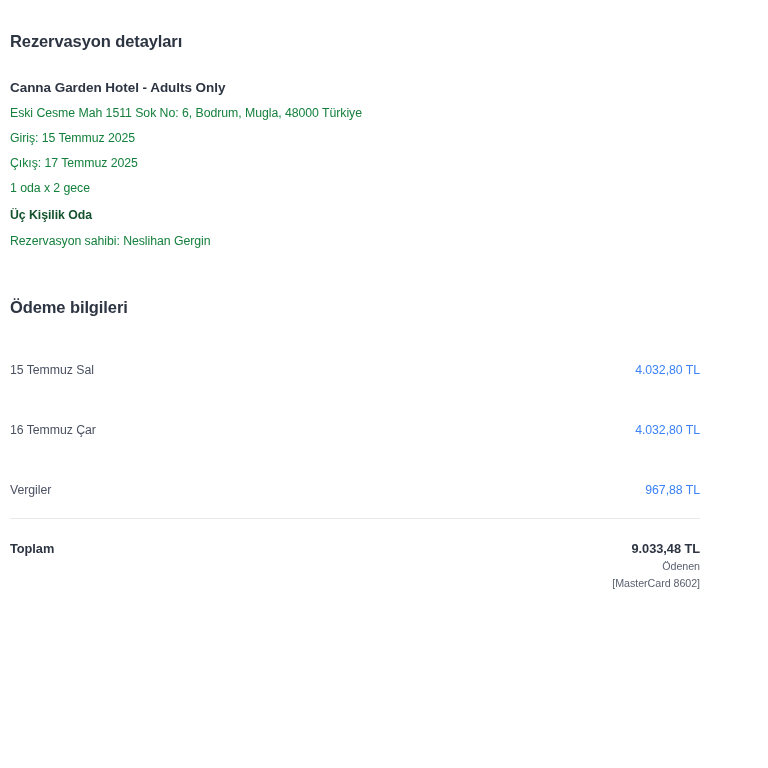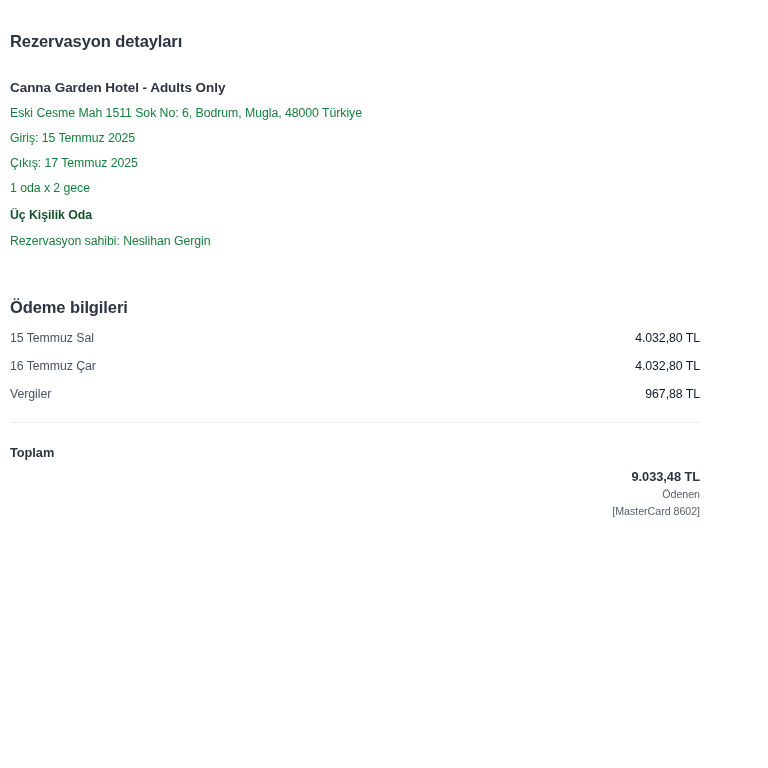--- a/index.html
+++ b/index.html
@@ -88,23 +88,24 @@
   }
 
   .price-row .label {
     font-size: 12.3px;
     color: #4a5161;
     letter-spacing: -0.05px;
   }
 
   .price-row .amount {
     font-size: 12.3px;
-    color: #0f172a;
+    color: #3b82f6;
     letter-spacing: -0.05px;
     text-align: left;
+    margin-top: 32px;
   }
 
   .divider {
     height: 1px;
     background: #e9eaee;
     margin-top: 21px;
     margin-right: 0;
   }
 
   .total-row {
@@ -116,21 +117,20 @@
 
   .total-row .label {
     font-size: 12.8px;
     font-weight: bold;
     color: #2d3442;
     letter-spacing: -0.05px;
   }
 
   .total-block {
     text-align: right;
-    margin-top: 24px;
   }
 
   .total-amount {
     font-size: 12.8px;
     font-weight: bold;
     color: #2d3442;
     letter-spacing: -0.05px;
     line-height: 1.25;
   }
 

